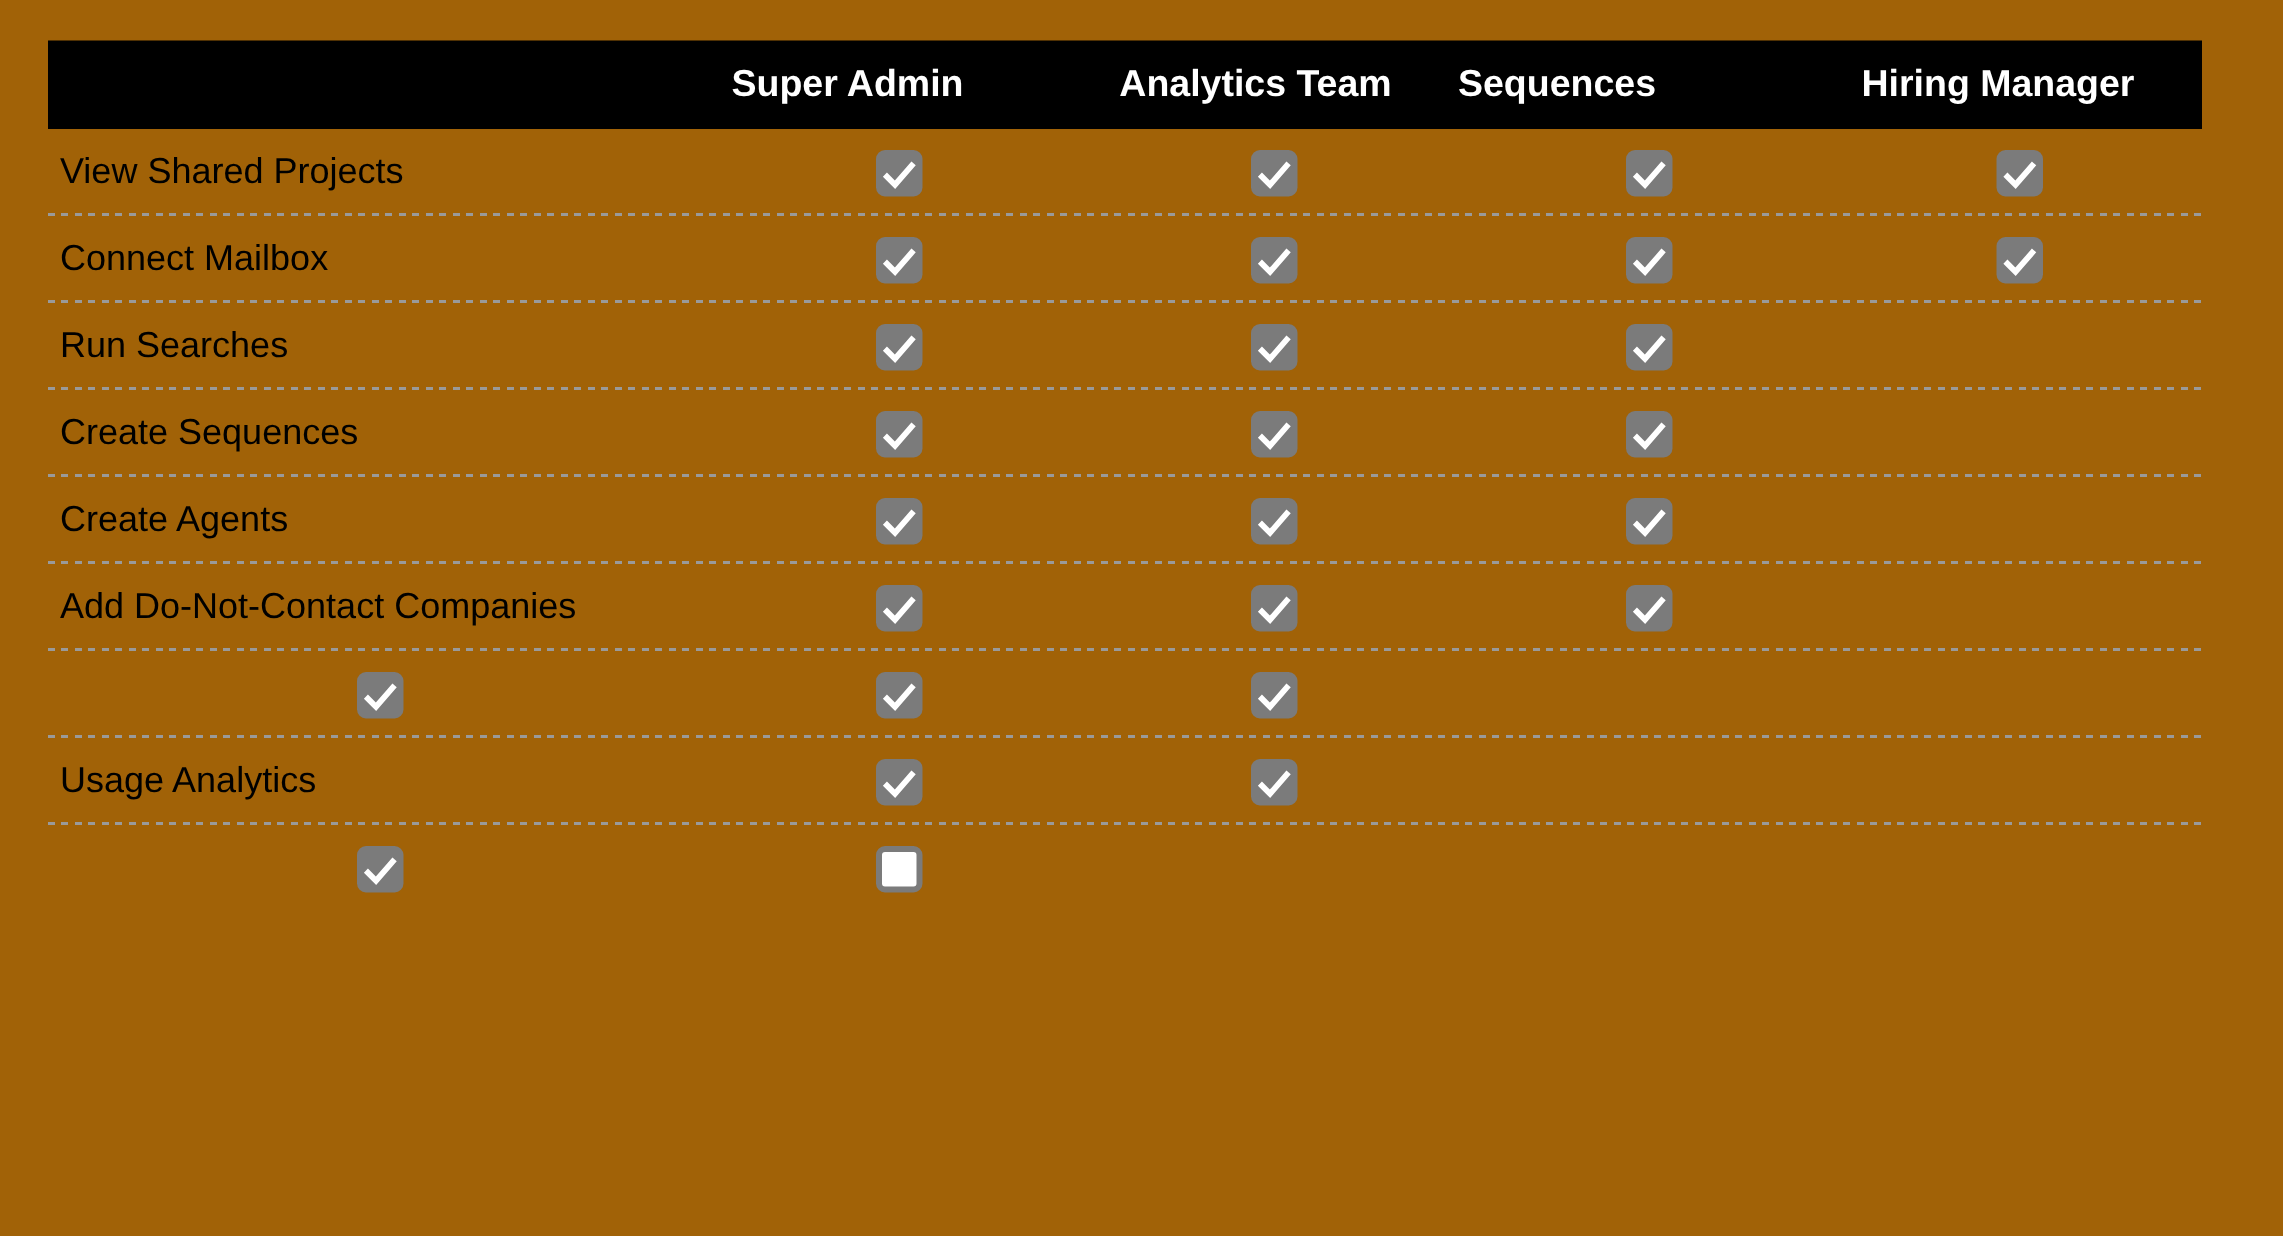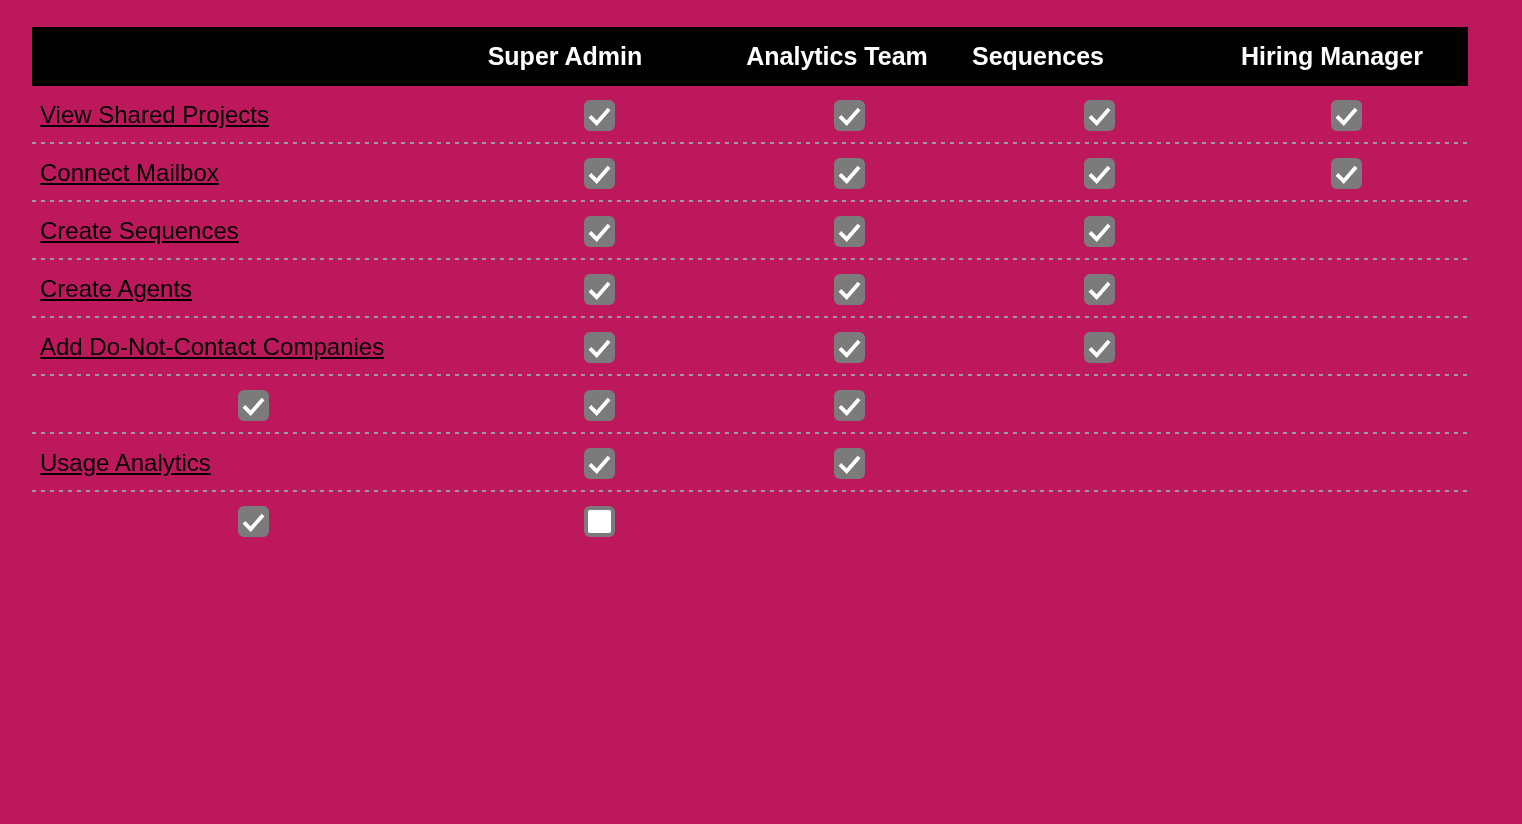--- a/index.html
+++ b/index.html
@@ -4,21 +4,21 @@
 <style>
   html, body {
     margin: 0;
     padding: 0;
     background: #ffffff;
   }
   .page {
     position: relative;
     width: 1522px;
     height: 824px;
-    background: #be185d;
+    background: #a16207;
     font-family: "Liberation Sans", sans-serif;
     overflow: hidden;
   }
   .perm-table {
     position: absolute;
     left: 32px;
     top: 27px;
     width: 1436px;
   }
   .grid-row {
@@ -41,21 +41,20 @@
   .header-cell span { display: inline-block; }
   .offset-1 span { transform: translateX(-34px); }
   .offset-2 span { transform: translateX(-12px); }
   .offset-3 span { transform: translateX(-61px); }
   .offset-4 span { transform: translateX(-14px); }
 
   .data-row {
     height: 58px;
     align-items: center;
     position: relative;
-    text-decoration: underline;
   }
   .data-row:not(:last-child)::after {
     content: "";
     position: absolute;
     left: 0;
     right: 0;
     bottom: 0;
     height: 2px;
     background-image: repeating-linear-gradient(to right, #9a9a9a 0 4.5px, transparent 4.5px 9px);
   }
@@ -171,20 +170,45 @@
           </div>
           <div class="check-cell">
             <div class="cb cb-checked" style="background: rgb(123, 123, 123);">
               <svg viewBox="0 0 24 24">
                 <polyline points="3.5,12.8 9.5,18.8 20.5,6.2" fill="none" stroke="#ffffff" stroke-width="3.4"></polyline>
               </svg>
             </div>
           </div>
         </div>
         <div class="grid-row data-row">
+          <div class="row-label">Run Searches</div>
+          <div class="check-cell">
+            <div class="cb cb-checked" style="background: rgb(123, 123, 123);">
+              <svg viewBox="0 0 24 24">
+                <polyline points="3.5,12.8 9.5,18.8 20.5,6.2" fill="none" stroke="#ffffff" stroke-width="3.4"></polyline>
+              </svg>
+            </div>
+          </div>
+          <div class="check-cell">
+            <div class="cb cb-checked" style="background: rgb(123, 123, 123);">
+              <svg viewBox="0 0 24 24">
+                <polyline points="3.5,12.8 9.5,18.8 20.5,6.2" fill="none" stroke="#ffffff" stroke-width="3.4"></polyline>
+              </svg>
+            </div>
+          </div>
+          <div class="check-cell">
+            <div class="cb cb-checked" style="background: rgb(123, 123, 123);">
+              <svg viewBox="0 0 24 24">
+                <polyline points="3.5,12.8 9.5,18.8 20.5,6.2" fill="none" stroke="#ffffff" stroke-width="3.4"></polyline>
+              </svg>
+            </div>
+          </div>
+          <div class="check-cell"></div>
+        </div>
+        <div class="grid-row data-row">
           <div class="row-label">Create Sequences</div>
           <div class="check-cell">
             <div class="cb cb-checked" style="background: rgb(123, 123, 123);">
               <svg viewBox="0 0 24 24">
                 <polyline points="3.5,12.8 9.5,18.8 20.5,6.2" fill="none" stroke="#ffffff" stroke-width="3.4"></polyline>
               </svg>
             </div>
           </div>
           <div class="check-cell">
             <div class="cb cb-checked" style="background: rgb(123, 123, 123);">

